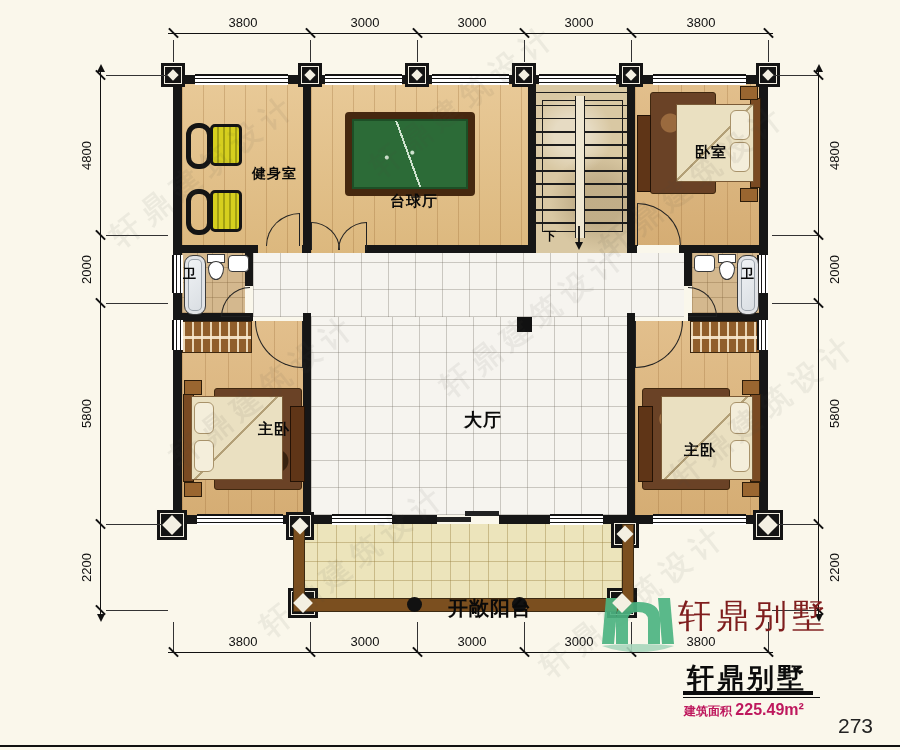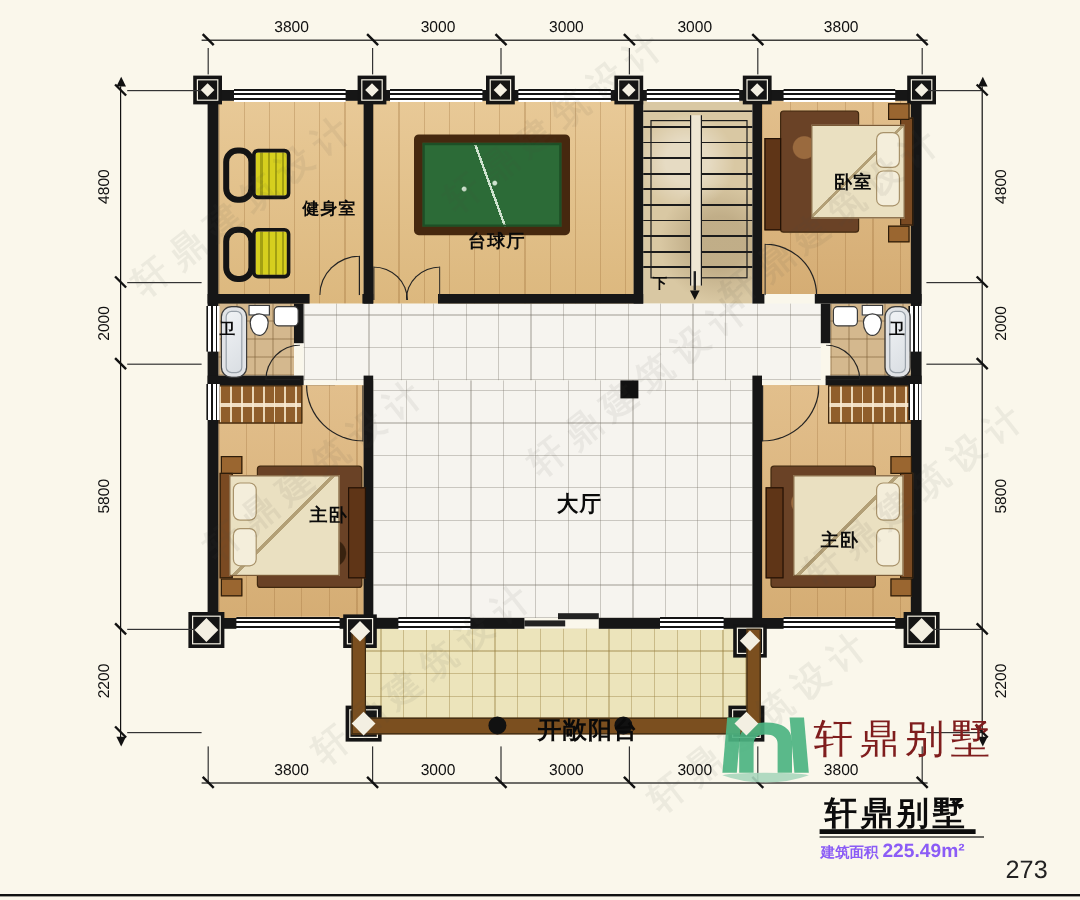--- a/index.html
+++ b/index.html
@@ -45,21 +45,21 @@
   .rug{position:absolute;background:#6a4226;border:1px solid #40280f;border-radius:3px;background-image:radial-gradient(circle at 30% 30%,#9a6a3e 0 9px,rgba(0,0,0,0) 10px),radial-gradient(circle at 72% 72%,#38220f 0 11px,rgba(0,0,0,0) 12px),radial-gradient(circle at 65% 25%,#8a5a32 0 7px,rgba(0,0,0,0) 8px);}
   .stand{position:absolute;background:#9a6630;border:1px solid #2e1d0a;}
   .hboard{position:absolute;background:#7a4a22;border:1px solid #2e1d0a;}
   .cab{position:absolute;background:#5f3517;border:1px solid #241205;}
   .post{position:absolute;width:15px;height:15px;background:#111;border-radius:50%;}
   .seat{position:absolute;background:repeating-linear-gradient(90deg,#d6cf1e 0 4px,#a3a012 4px 6px);border:3px solid #141414;border-radius:5px;}
   .bikeframe{position:absolute;border:5px solid #141414;border-radius:12px;background:rgba(0,0,0,0);}
   .brand-cn{position:absolute;font-size:33px;color:#7f1d1d;letter-spacing:5px;font-weight:500;white-space:nowrap;}
   .brand-en{position:absolute;font-size:19px;color:#57b187;letter-spacing:1px;white-space:nowrap;}
   .ptitle{position:absolute;font-size:27px;font-weight:bold;color:#0c0c0c;letter-spacing:3px;white-space:nowrap;}
-  .parea{position:absolute;font-size:12px;font-weight:bold;color:#8b5cf6;white-space:nowrap;}
+  .parea{position:absolute;font-size:12px;font-weight:bold;color:#be185d;white-space:nowrap;}
   .parea .num{font-size:16px;font-weight:bold;}
   .pagenum{position:absolute;font-size:21px;color:#222;}
 </style>
 </head>
 <body>
 
 <div id="canvas">
 
   <div class="wood" style="left:182px;top:84px;width:121px;height:169px;"></div>
   <div class="wood" style="left:311px;top:84px;width:217px;height:169px;"></div>

